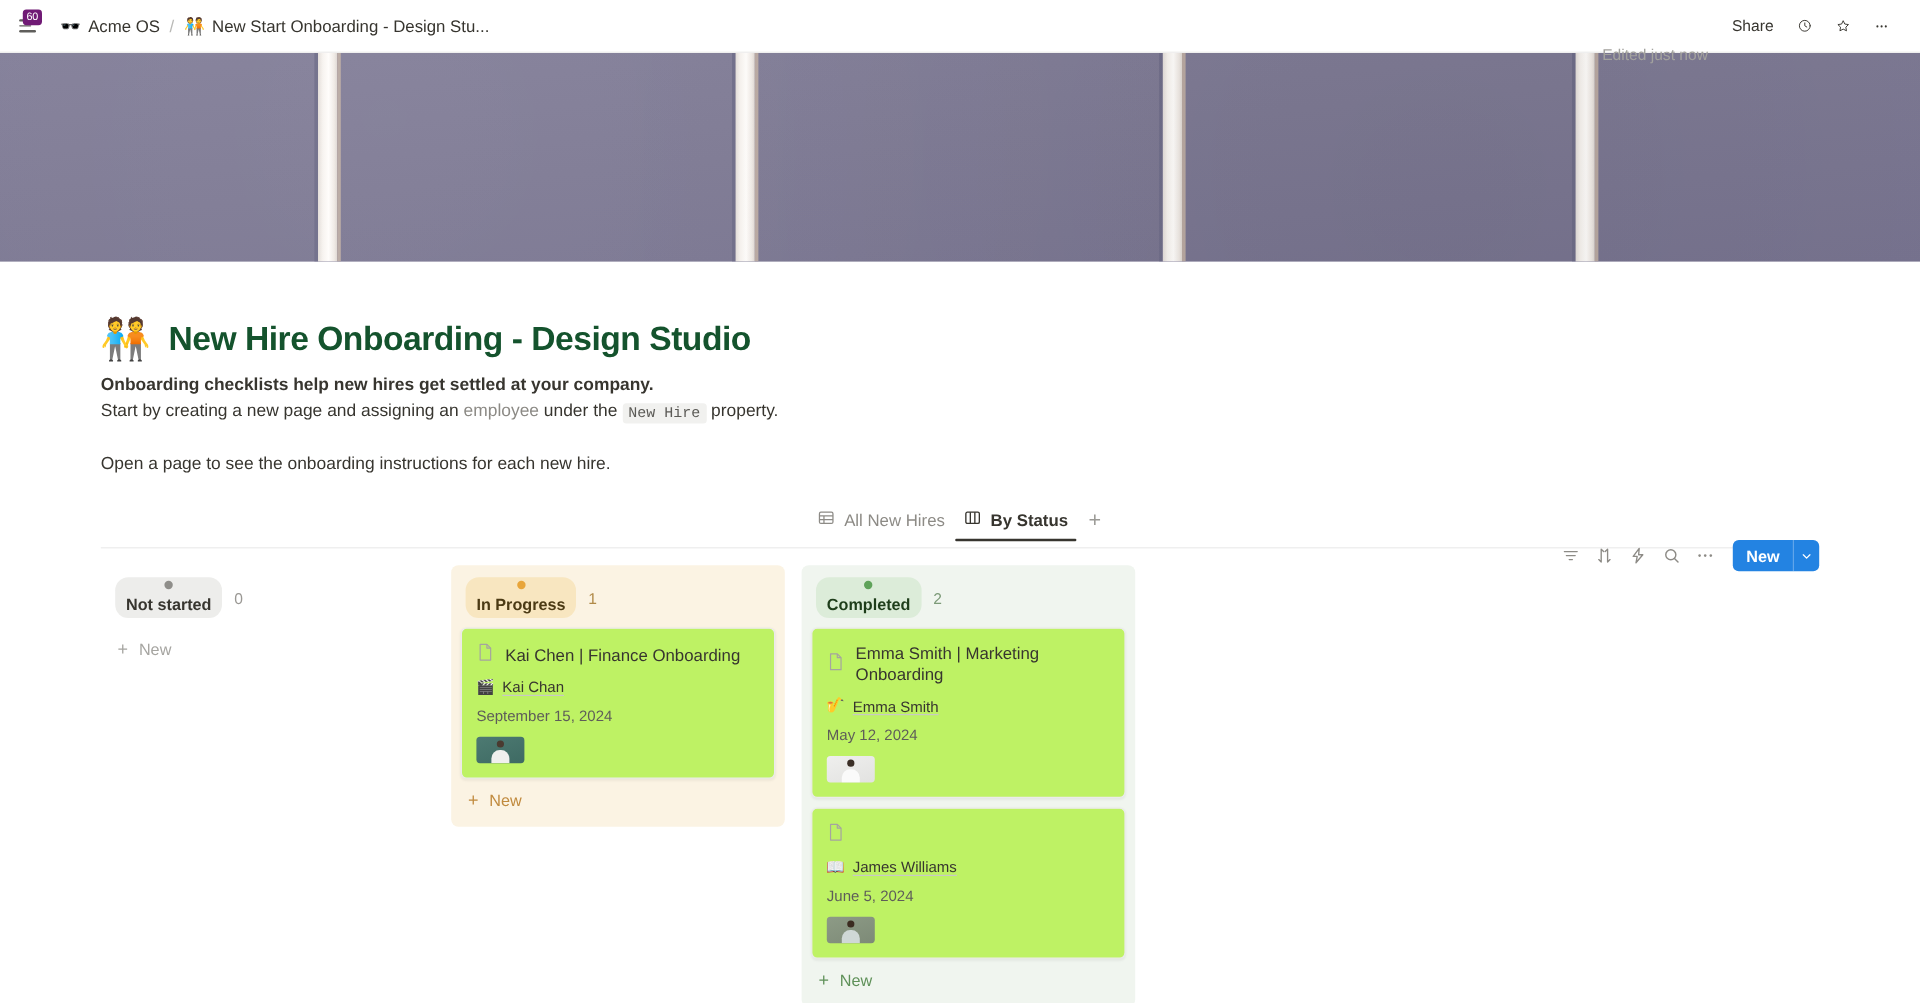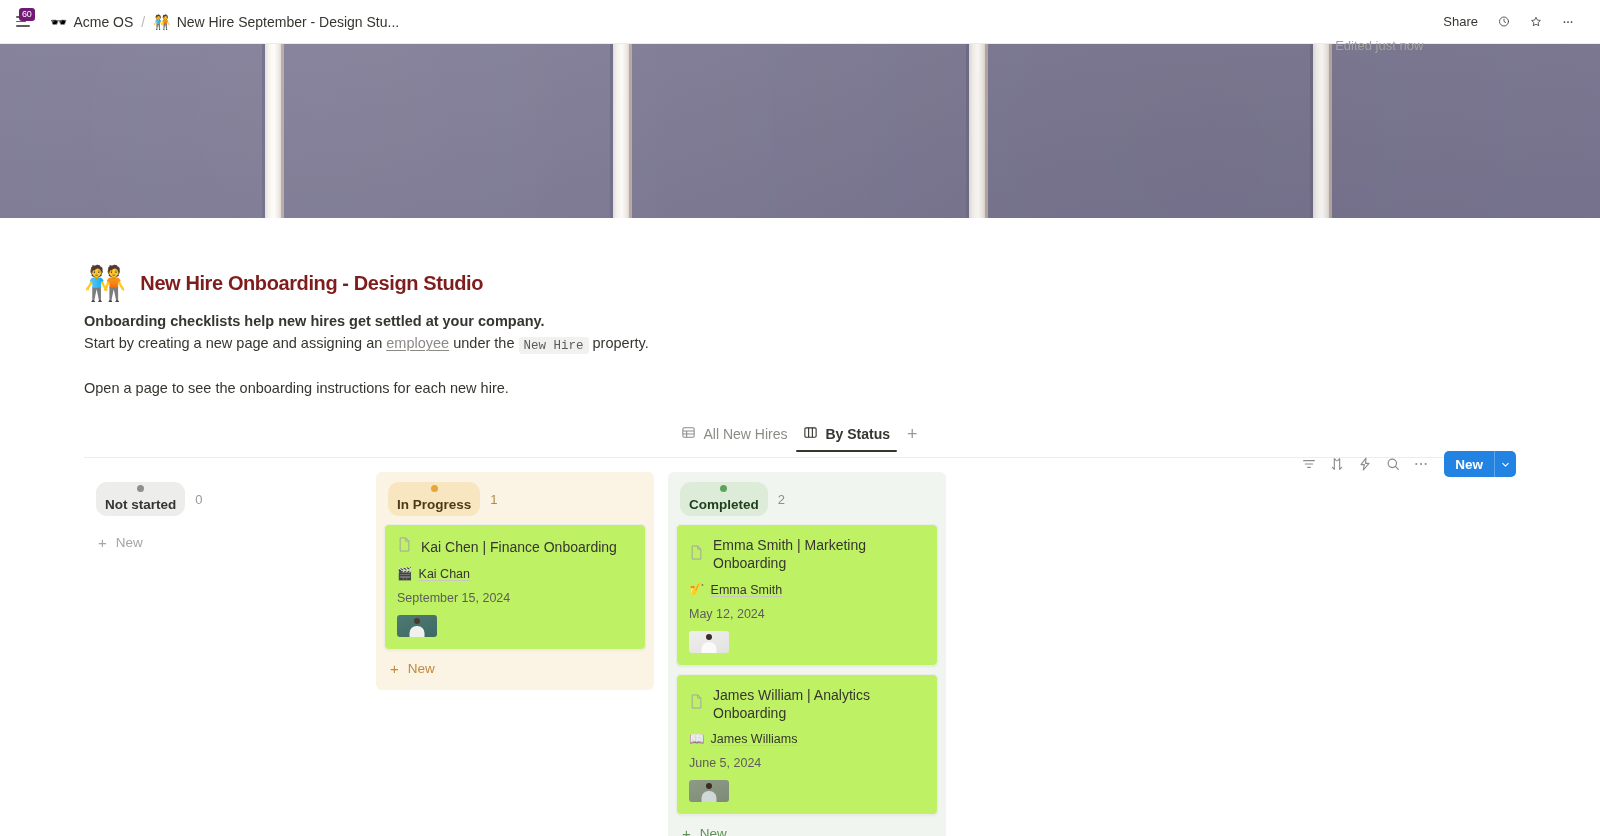--- a/index.html
+++ b/index.html
@@ -100,27 +100,27 @@
   
   .page { padding: 0 0 0 0; }
   .page-inner { width: 1600px; padding-left: 84px; padding-right: 84px; }
 
   .title-row {
     display: flex; align-items: center; gap: 14px;
     margin-top: 48px;
   }
   .title-emoji { font-size: 34px; line-height: 1; }
   .page-title {
-    font-size: 20px; font-weight: 700; letter-spacing: -0.4px;
-    color: #7f1d1d;
+    font-size: 28px; font-weight: 700; letter-spacing: -0.4px;
+    color: #14532d;
   }
   .desc { margin-top: 10px; font-size: 14.5px; line-height: 1.55; color: #37352f; }
   .desc-strong { font-weight: 700; }
   .desc-link {
-    color: #8c8a85; text-decoration: underline;
+    color: #8c8a85; 
     text-underline-offset: 2px; cursor: pointer;
   }
   .code-chip {
     font-family: "Liberation Mono", monospace;
     font-size: 12.5px;
     background: #f1f1ef;
     color: #5c5b57;
     border-radius: 3px;
     padding: 1.5px 5px;
   }
@@ -285,21 +285,21 @@
 
     <div class="crumb">
       <span class="crumb-emoji">🕶️</span>
       <span>Acme OS</span>
     </div>
 
     <span class="crumb-sep">/</span>
 
     <div class="crumb">
       <span class="crumb-emoji">🧑‍🤝‍🧑</span>
-      <span>New Hire September - Design Stu...</span>
+      <span>New Start Onboarding - Design Stu...</span>
     </div>
   </div>
 
   <div class="tb-right">
     <span class="edited">Edited just now</span>
 
     <div class="tb-btn">Share</div>
 
     <div class="tb-btn tb-icon">
       <svg width="17" height="17" viewBox="0 0 24 24" fill="none" stroke="#37352f" stroke-width="1.6" stroke-linecap="round">
@@ -516,21 +516,20 @@
           </div>
 
           <div class="card">
             <div class="card-title">
               <span class="page-icon">
                 <svg width="15" height="17" viewBox="0 0 24 26" fill="none" stroke="#a5a49f" stroke-width="1.6" stroke-linejoin="round">
                     <path d="M5 2.5h9l5 5v16H5z"></path>
                     <path d="M14 2.5v5h5"></path>
                   </svg>
               </span>
-              <span>James William | Analytics Onboarding</span>
             </div>
             <div class="card-person">
               <span class="person-emoji">📖</span>
               <span class="person-name">James Williams</span>
             </div>
             <div class="card-date">June 5, 2024</div>
             <div class="thumb thumb-olive">
               <span class="head"></span>
                 <span class="body"></span>
             </div>

